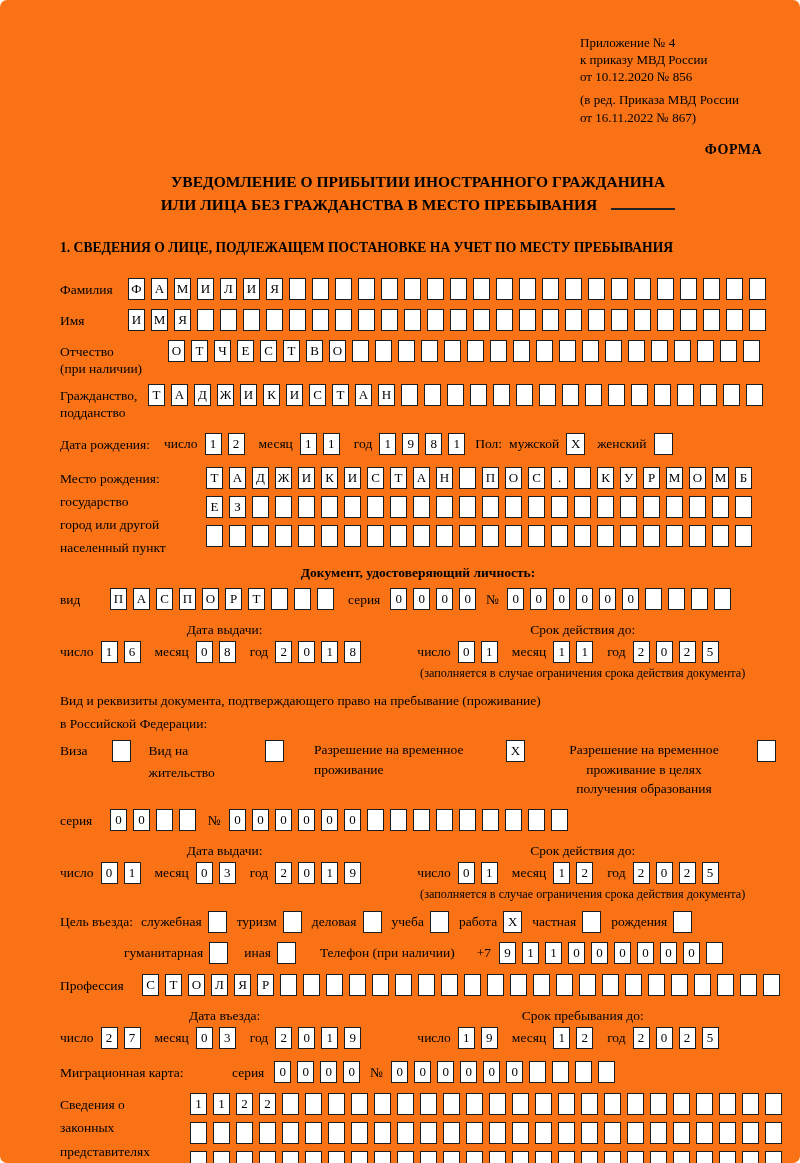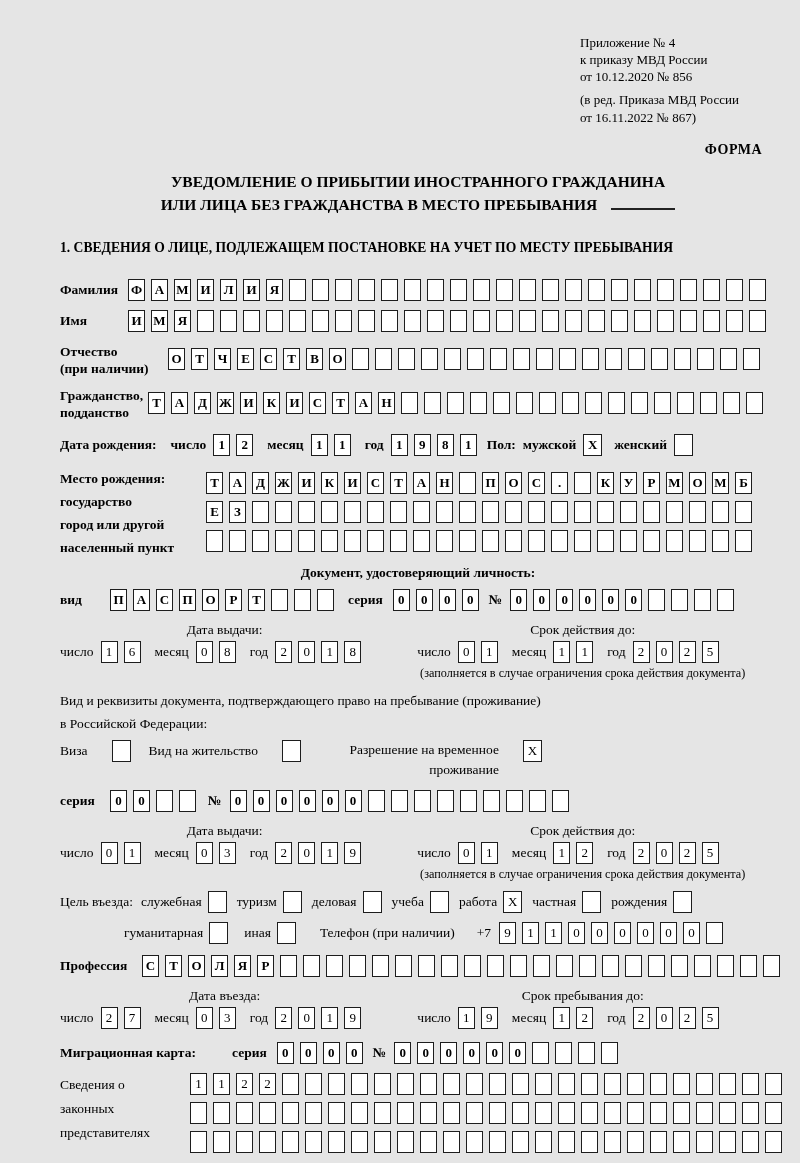--- a/index.html
+++ b/index.html
@@ -1,30 +1,30 @@
 <!DOCTYPE html>
 <html><head>
 <meta charset="utf-8">
 <style>
   * { margin:0; padding:0; box-sizing:border-box; }
   html,body { background:#fff; }
   body { width:800px; height:1163px; overflow:hidden; color:#000;
          font-family:"Liberation Serif", serif; font-size:13.5px; }
-  .page { width:800px; height:1163px; padding:34px 24px 10px 60px; background:#e5e5e5; }
+  .page { width:800px; height:1163px; padding:34px 24px 10px 60px; background:#f97316;border-radius:7px; }
 
   
   .appendix { width:196px; margin-left:auto; font-size:13px; line-height:1.32; }
   .appendix .gap { height:6px; }
   .forma { text-align:right; padding-right:14px; margin-top:16px; font-weight:bold; font-size:14px; letter-spacing:.5px; }
   .title { text-align:center; margin-top:12px; font-weight:bold; font-size:15.5px; line-height:1.5; }
   .tblank { display:inline-block; width:64px; border-bottom:2px solid #222; margin-left:14px; vertical-align:baseline; }
   .sec-heading { margin-top:24px; font-weight:bold; font-size:13.6px; }
 
   
-  .frow { display:flex; align-items:center; margin-top:7px;font-weight:bold; }
+  .frow { display:flex; align-items:flex-start; margin-top:7px; }
   .flabel { flex:0 0 auto; line-height:24px; }
   .w68  { width:68px; }  .w88  { width:88px; }  .w108 { width:108px; } .w146 { width:146px; }
   .ml2 { line-height:17px; padding-top:3px; }
   .boxrow { display:flex; gap:6px; flex:0 0 auto; }
   .box { display:inline-block; width:17px; height:22px; border:1.6px solid #1d1d1d;
          text-align:center; line-height:20px; font-size:13px; background:#fff; flex:0 0 auto; }
   .cbox { display:inline-block; width:19px; height:22px; border:1.6px solid #1d1d1d;
           text-align:center; line-height:20px; font-size:13px; background:#fff; flex:0 0 auto; }
   .stack { display:flex; flex-direction:column; gap:7px; }
 
@@ -39,21 +39,21 @@
   .dp-note { font-size:12.2px; text-align:center; margin-top:3px; }
 
   
   .doc-heading { text-align:center; font-weight:bold; margin-top:9px; }
 
   
   .intro { margin-top:9px; line-height:1.7; }
   .visa-row { display:flex; align-items:flex-start; margin-top:4px; }
   .visa-item { display:flex; align-items:flex-start;gap:16px; }
   .vlabel { line-height:22px; margin-right:8px; }
-  .vwrap2 { width:168px; text-align:right; line-height:1.45; }
+  .vwrap2 { width:168px; text-align:left; line-height:1.45; }
   .vwrap3 { width:178px; text-align:center; line-height:1.45; }
   .mr18 { margin-right:18px; } .mr30 { margin-right:30px; }
 
   
   .purpose-row { display:flex; align-items:center; margin-top:9px; flex-wrap:nowrap; }
   .p-item { display:flex; align-items:center; margin-right:10px; }
   .p-item .plabel { margin-right:6px; }
   .indent125 { margin-left:64px; }
   .rep-wrap { display:flex; align-items:flex-start; margin-top:8px; }
 </style>
@@ -437,20 +437,24 @@
       <span class="cbox"></span>
     </div>
     <div class="visa-item mr30">
       <span class="vlabel">Вид на жительство</span>
       <span class="cbox"></span>
     </div>
     <div class="visa-item mr30">
       <span class="vlabel vwrap2">Разрешение на временное проживание</span>
       <span class="cbox">X</span>
     </div>
+    <div class="visa-item">
+      <span class="vlabel vwrap3">Разрешение на временное проживание в целях получения образования</span>
+      <span class="cbox"></span>
+    </div>
   </div>
 
   <div class="frow" style="margin-top:10px;">
     <div class="flabel" style="width:50px;">серия</div>
     <div class="boxrow">
         <span class="box">0</span>
         <span class="box">0</span>
         <span class="box"></span>
         <span class="box"></span>
       </div>

